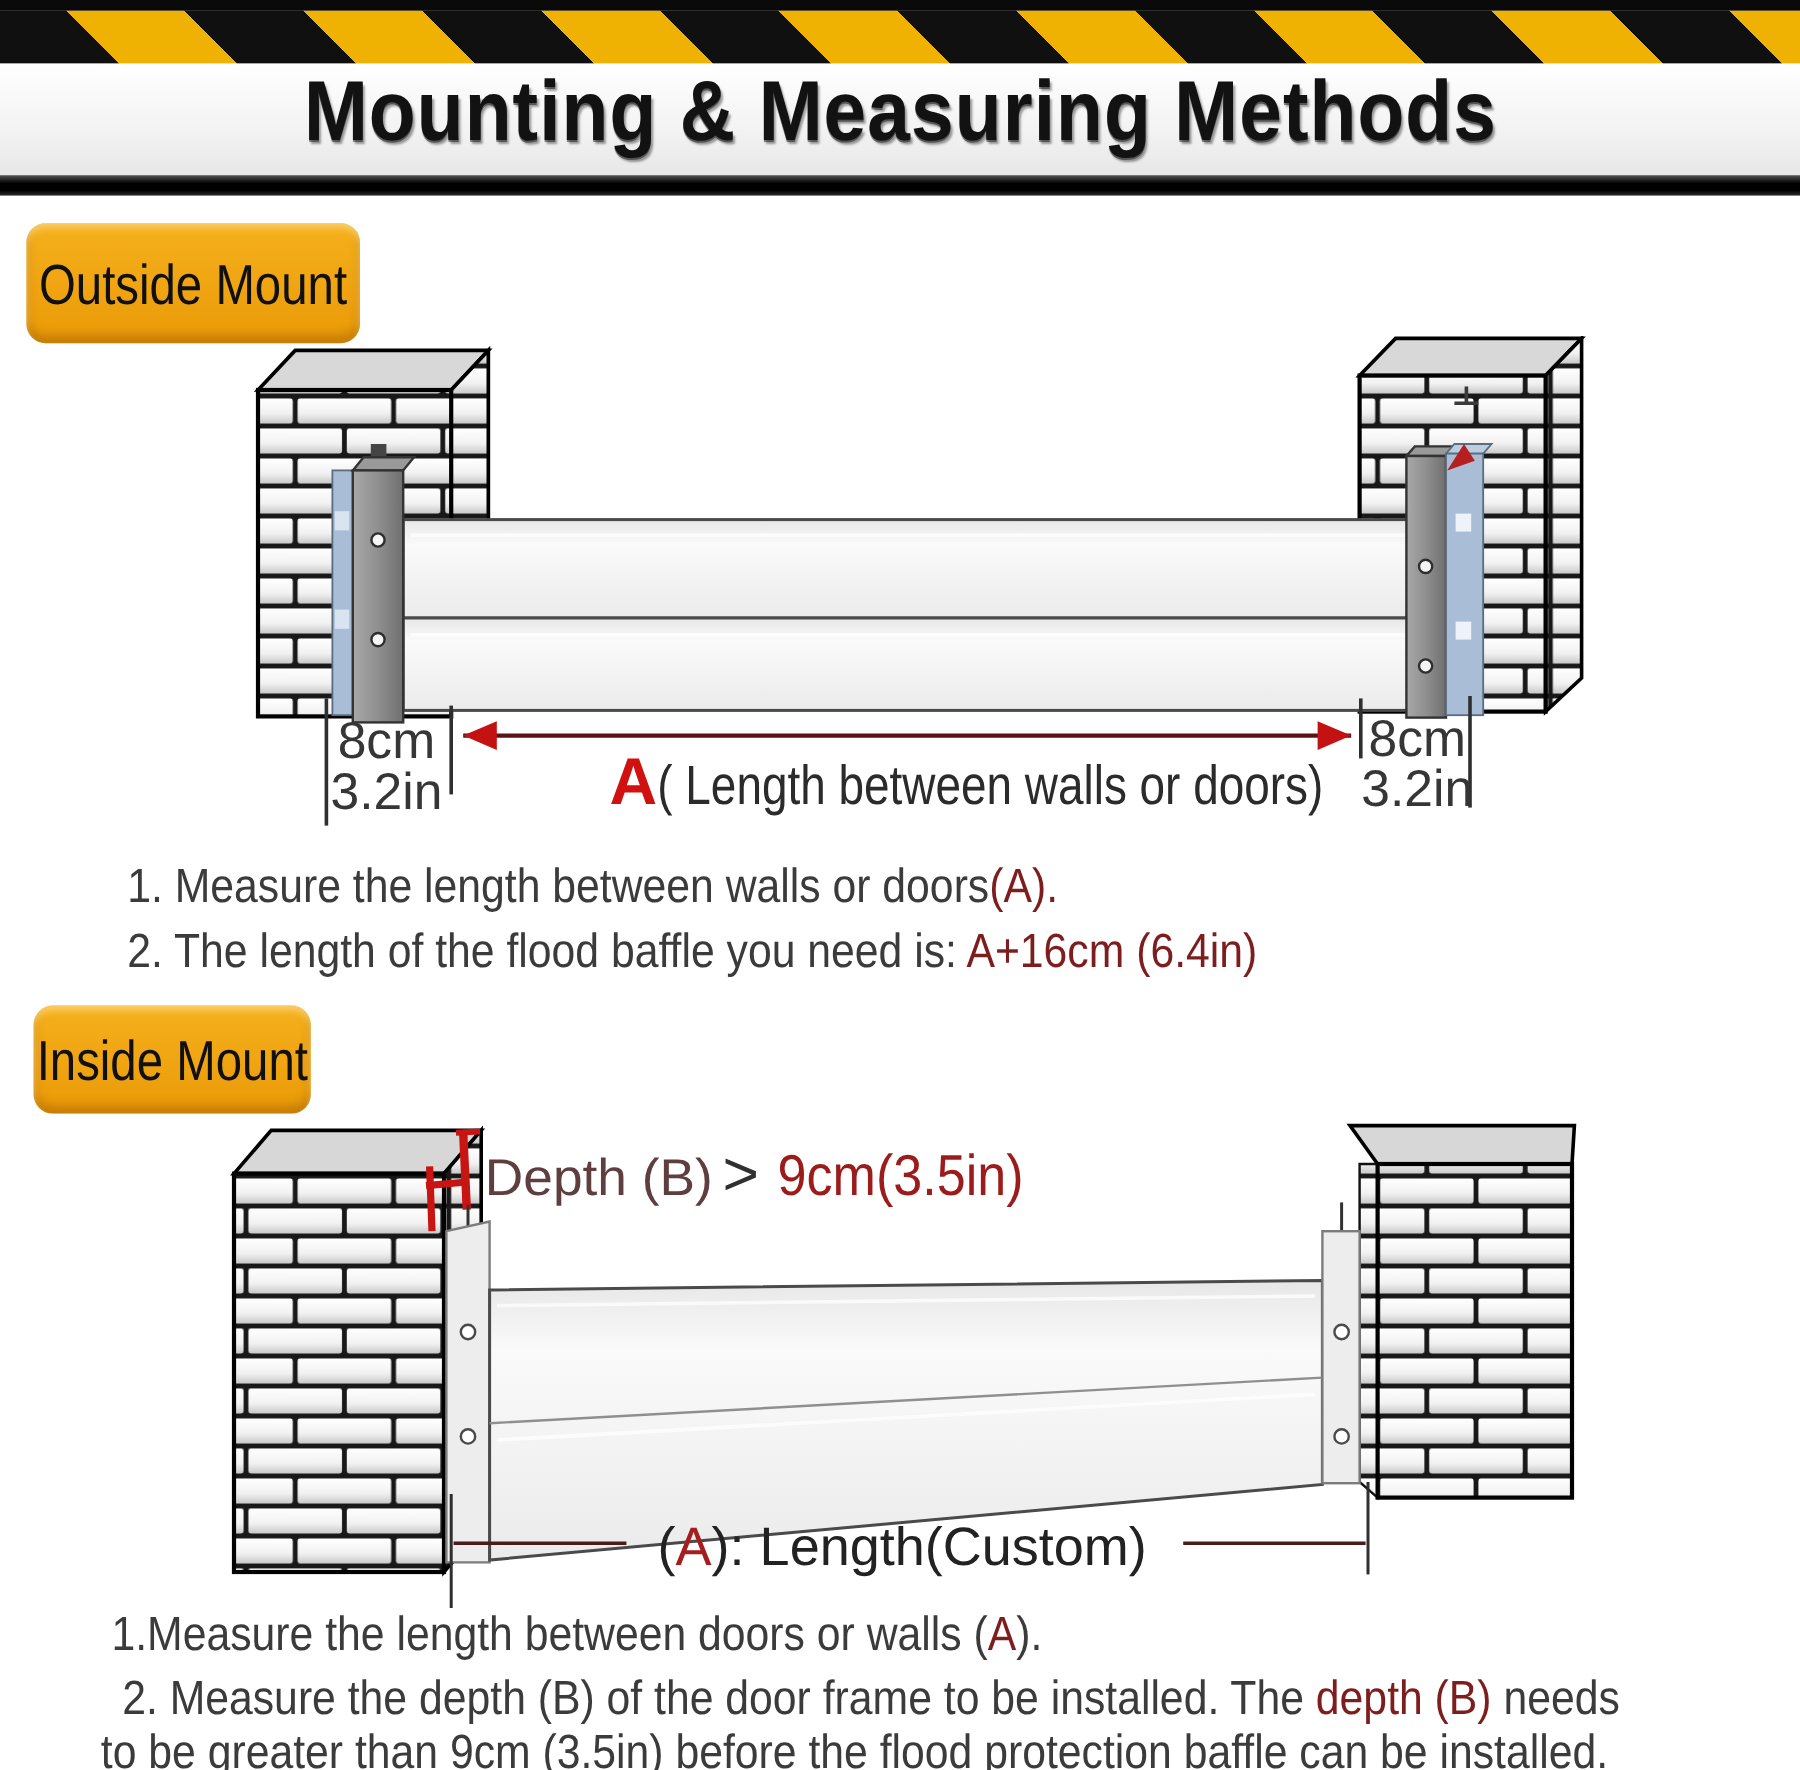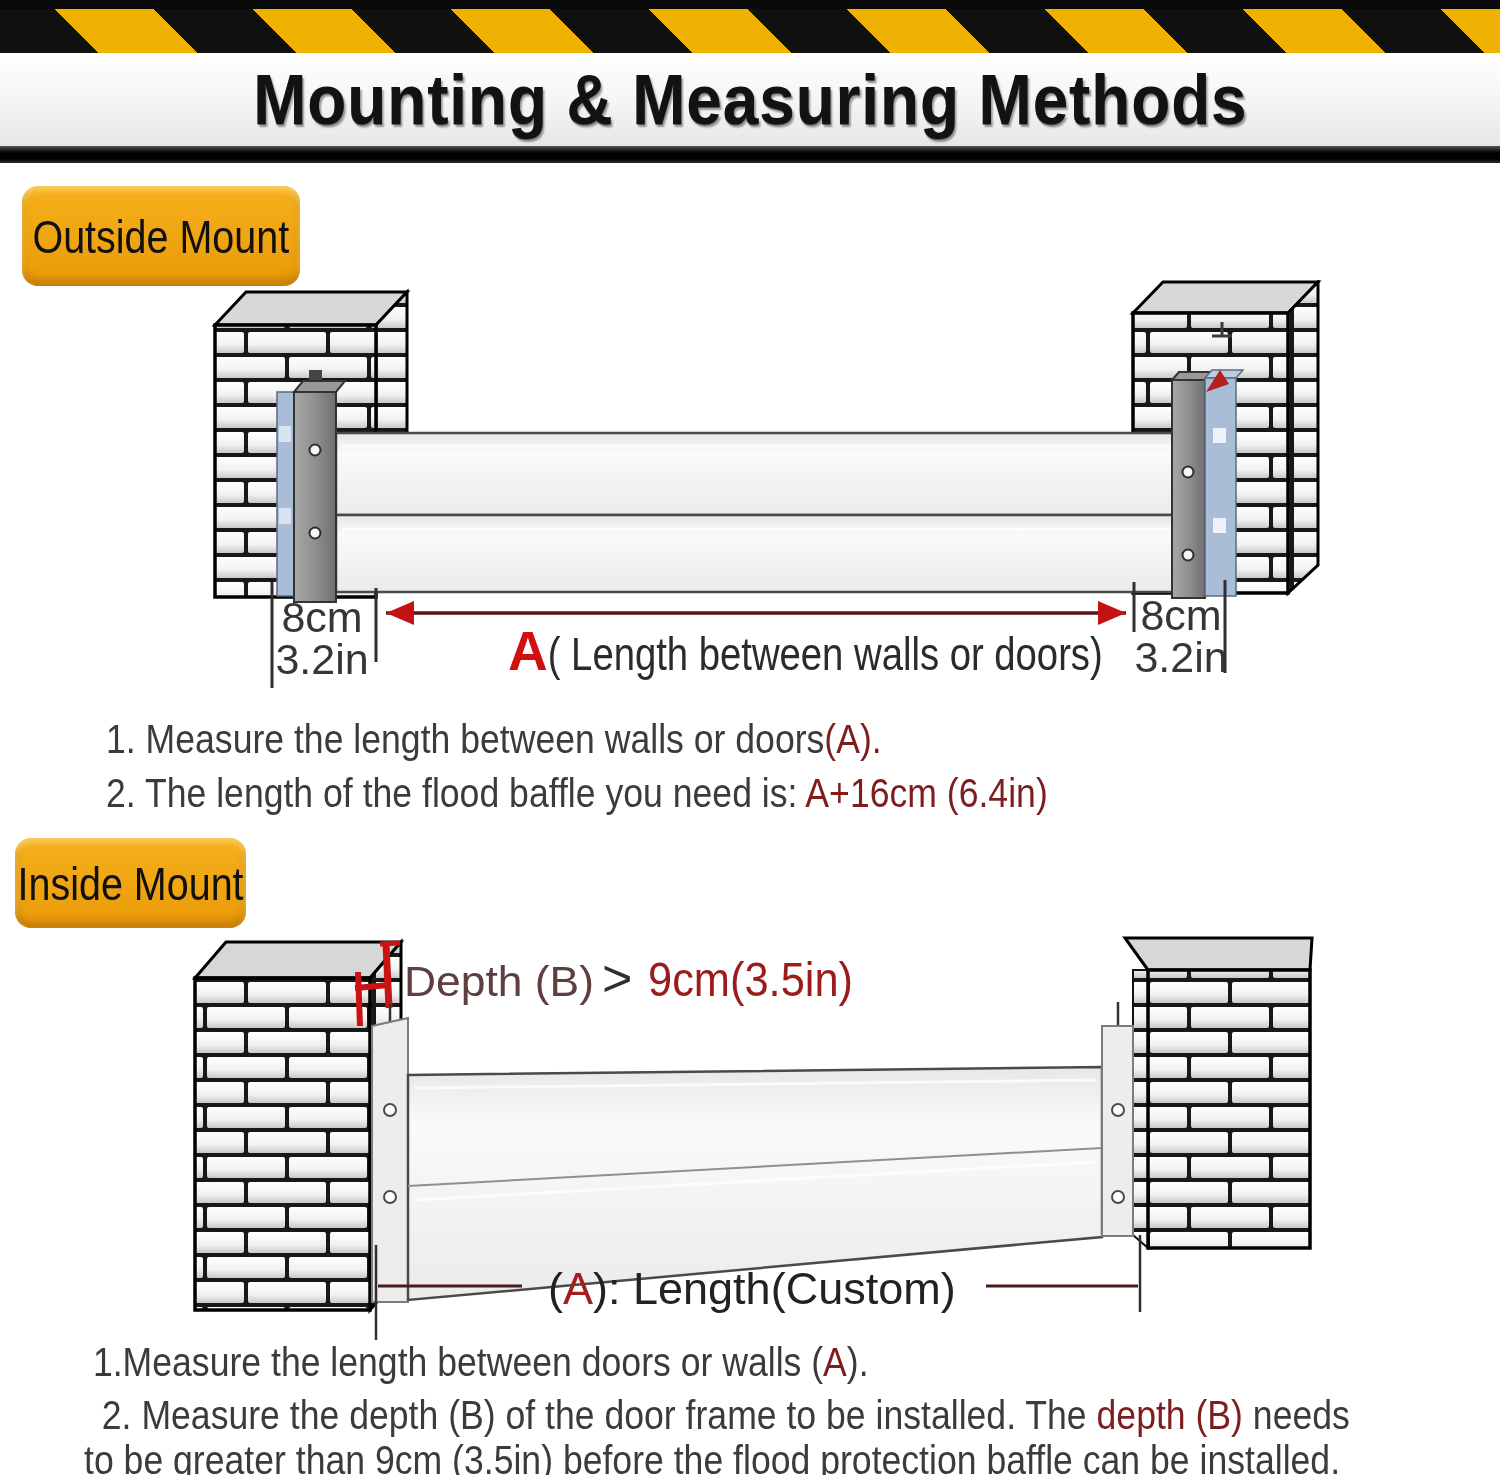--- a/index.html
+++ b/index.html
@@ -4,31 +4,31 @@
 <style>
   html,body{margin:0;padding:0}
   body{width:1500px;height:1475px;position:relative;background:#fff;overflow:hidden;
        font-family:"Liberation Sans",sans-serif;}
   #topbar{position:absolute;left:0;top:0;width:100%;height:9px;background:#0a0a0a}
   #stripes{position:absolute;left:0;top:9px;width:100%;height:44px;
        background:repeating-linear-gradient(45deg,#101010 0 70px,#efb102 70px 140px);
        box-shadow:0 2px 4px rgba(0,0,0,.35)}
   #titleband{position:absolute;left:0;top:53px;width:100%;height:93px;
        background:linear-gradient(180deg,#ffffff 0%,#f4f4f4 55%,#e7e7e7 100%);
-       display:flex;align-items:center;justify-content:center}
+       display:flex;align-items:flex-start;justify-content:center}
   #page-title{font-size:71px;font-weight:700;color:#121212;letter-spacing:1px;white-space:nowrap;
        transform:scaleX(.9);text-shadow:2px 3px 2px rgba(0,0,0,.38),0 1px 0 #8a8a8a}
   #divider{position:absolute;left:0;top:146px;width:100%;height:17px;
        background:linear-gradient(180deg,#555 0%,#000 40%,#000 75%,#2e2e2e 100%)}
   .badge{position:absolute;background:linear-gradient(180deg,#f5b01c 0%,#f0a412 55%,#e99a06 100%);
        border-radius:16px;display:flex;align-items:center;justify-content:center;color:#101010;
        box-shadow:inset 0 4px 6px rgba(255,235,170,.55),inset 0 -6px 9px rgba(120,60,0,.35)}
   .badge>span{font-size:47px;transform:scaleX(.84);white-space:nowrap}
   #badge-outside{left:22px;top:186px;width:278px;height:100px}
-  #badge-inside{left:15px;top:838px;width:231px;height:90px}
+  #badge-inside{left:28px;top:838px;width:231px;height:90px}
   svg.diagram{position:absolute;left:0}
   #diagram-outside{top:280px}
   #diagram-inside{top:930px}
   svg text{font-family:"Liberation Sans",sans-serif}
   .instr{position:absolute;color:#3b3b3b;font-size:40px;transform:scaleX(.89);
        transform-origin:left top;white-space:nowrap}
   .instr p{margin:0}
   #instr-outside{left:106px;top:712px;line-height:54px}
   #instr-inside{left:84px;top:1340px;line-height:45px}
   #instr-inside p.step-1{margin-bottom:8px;text-indent:10px}

